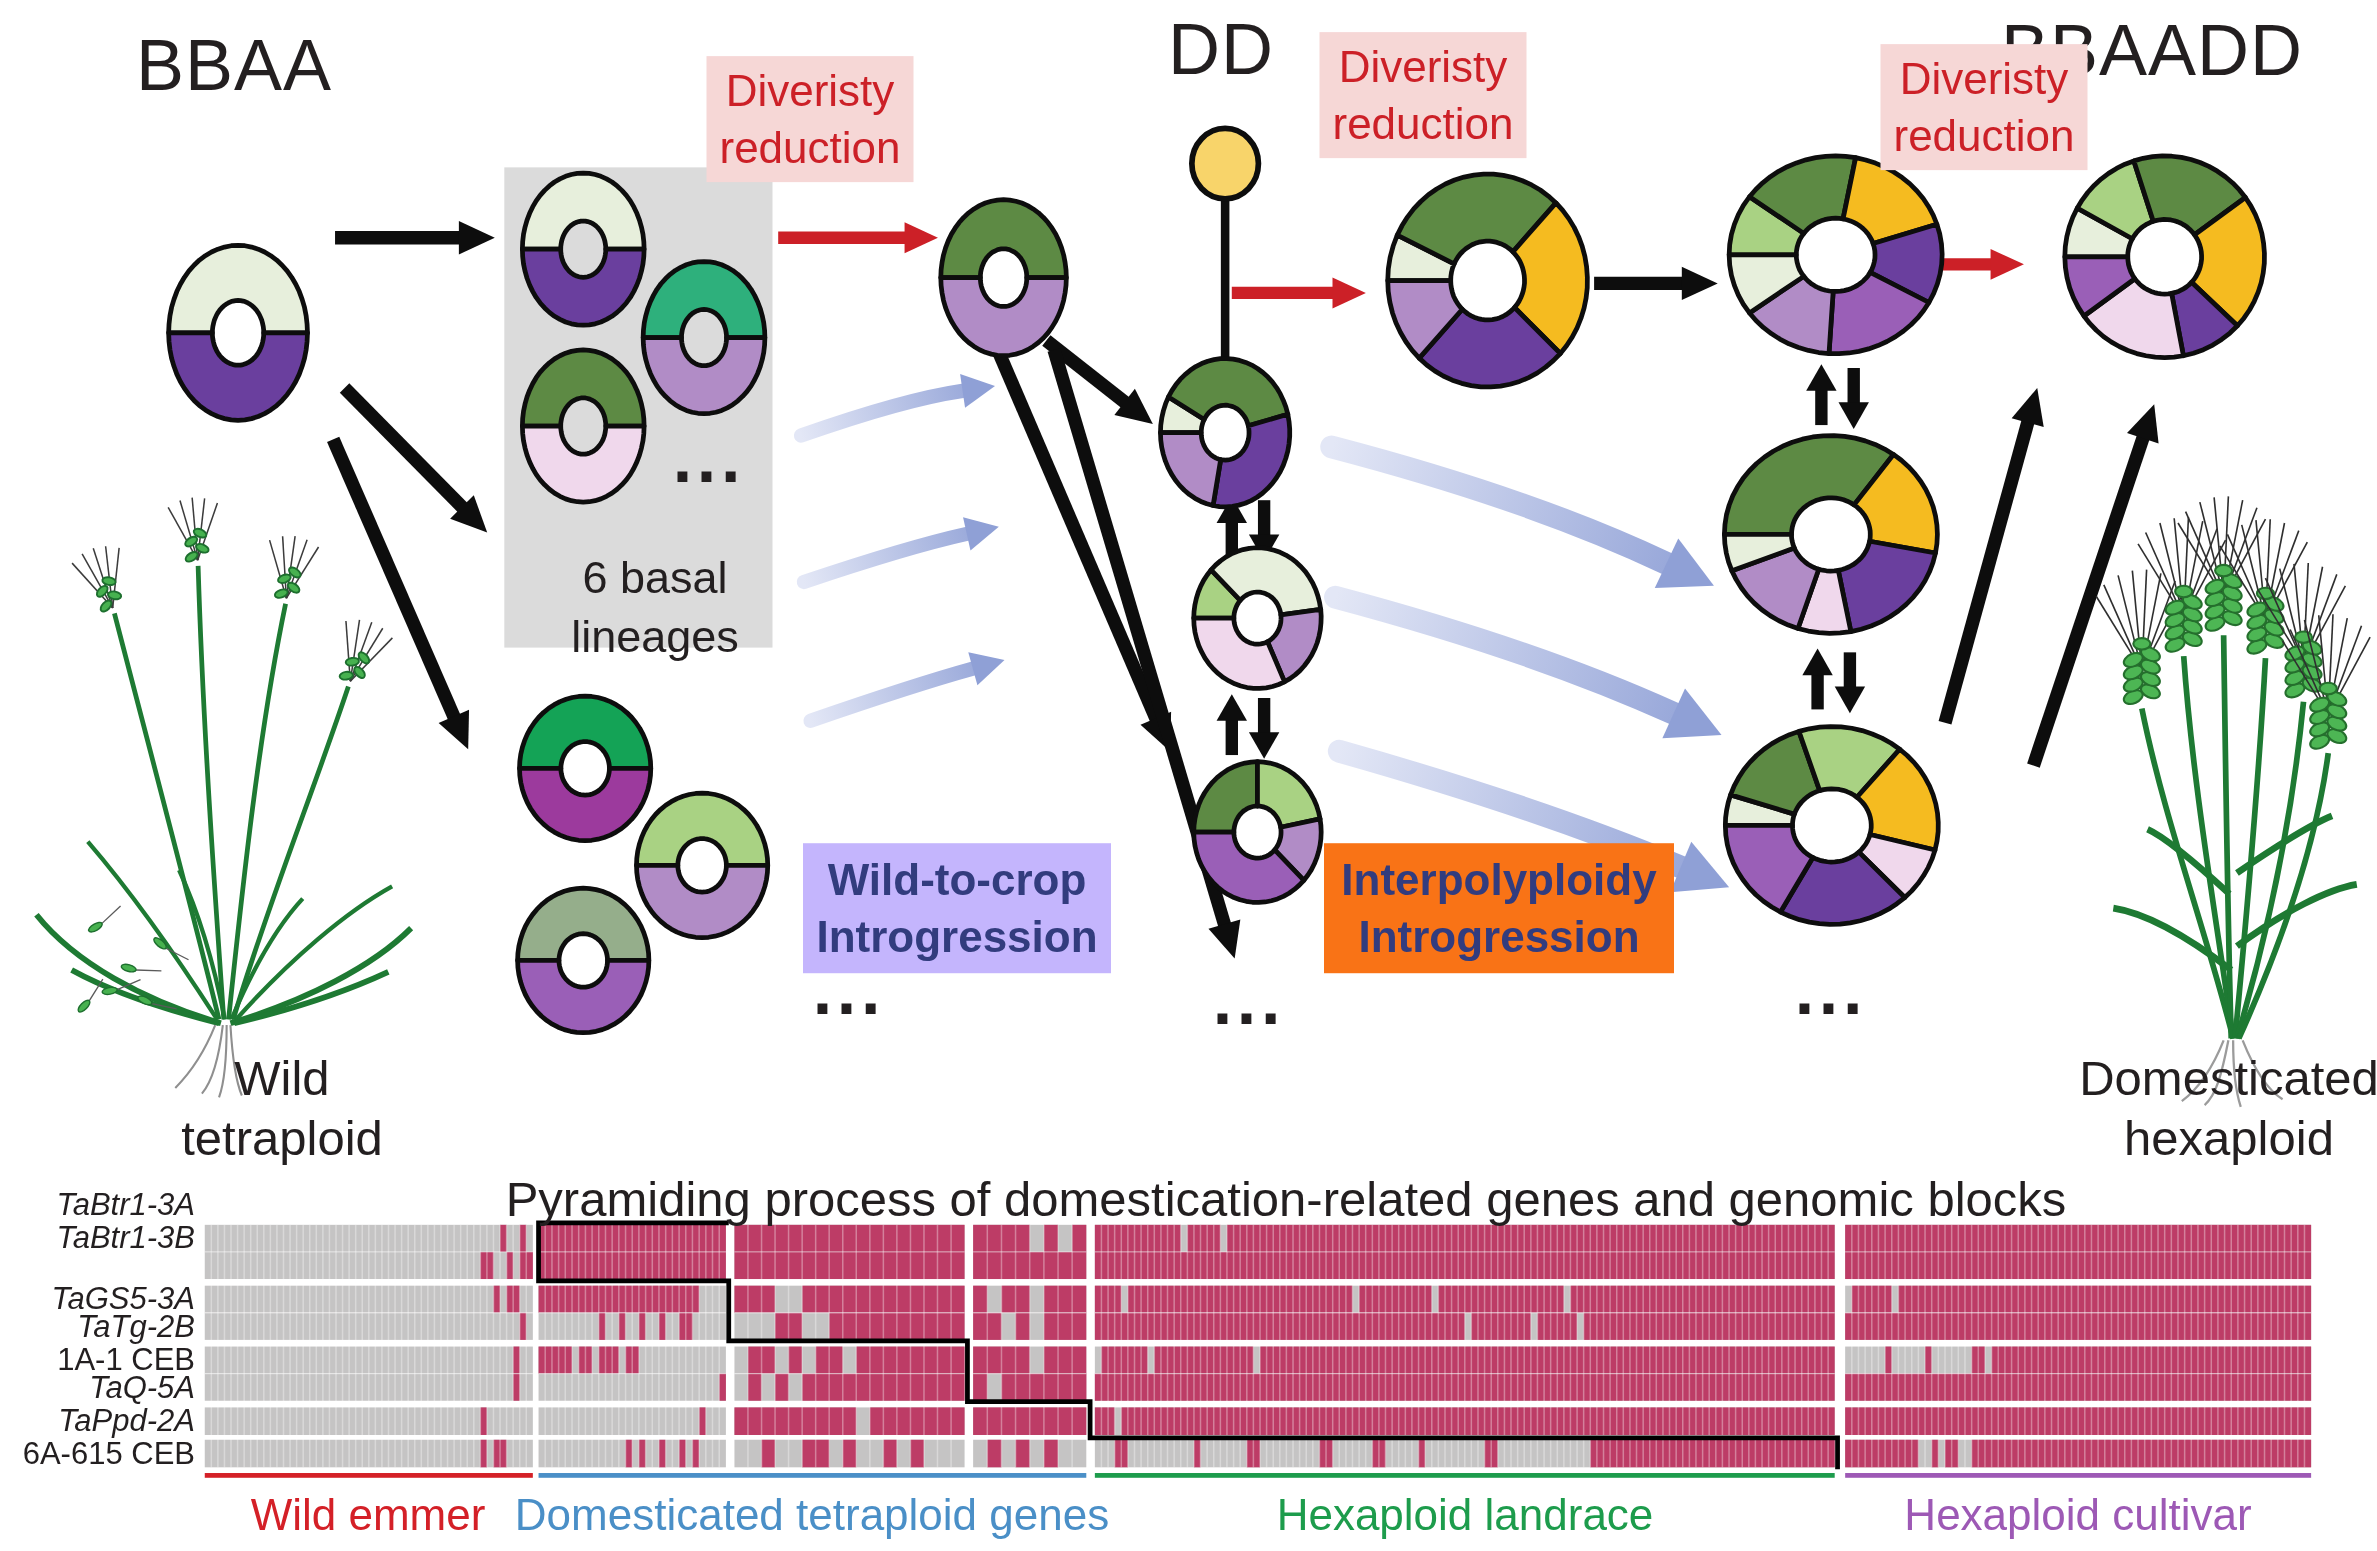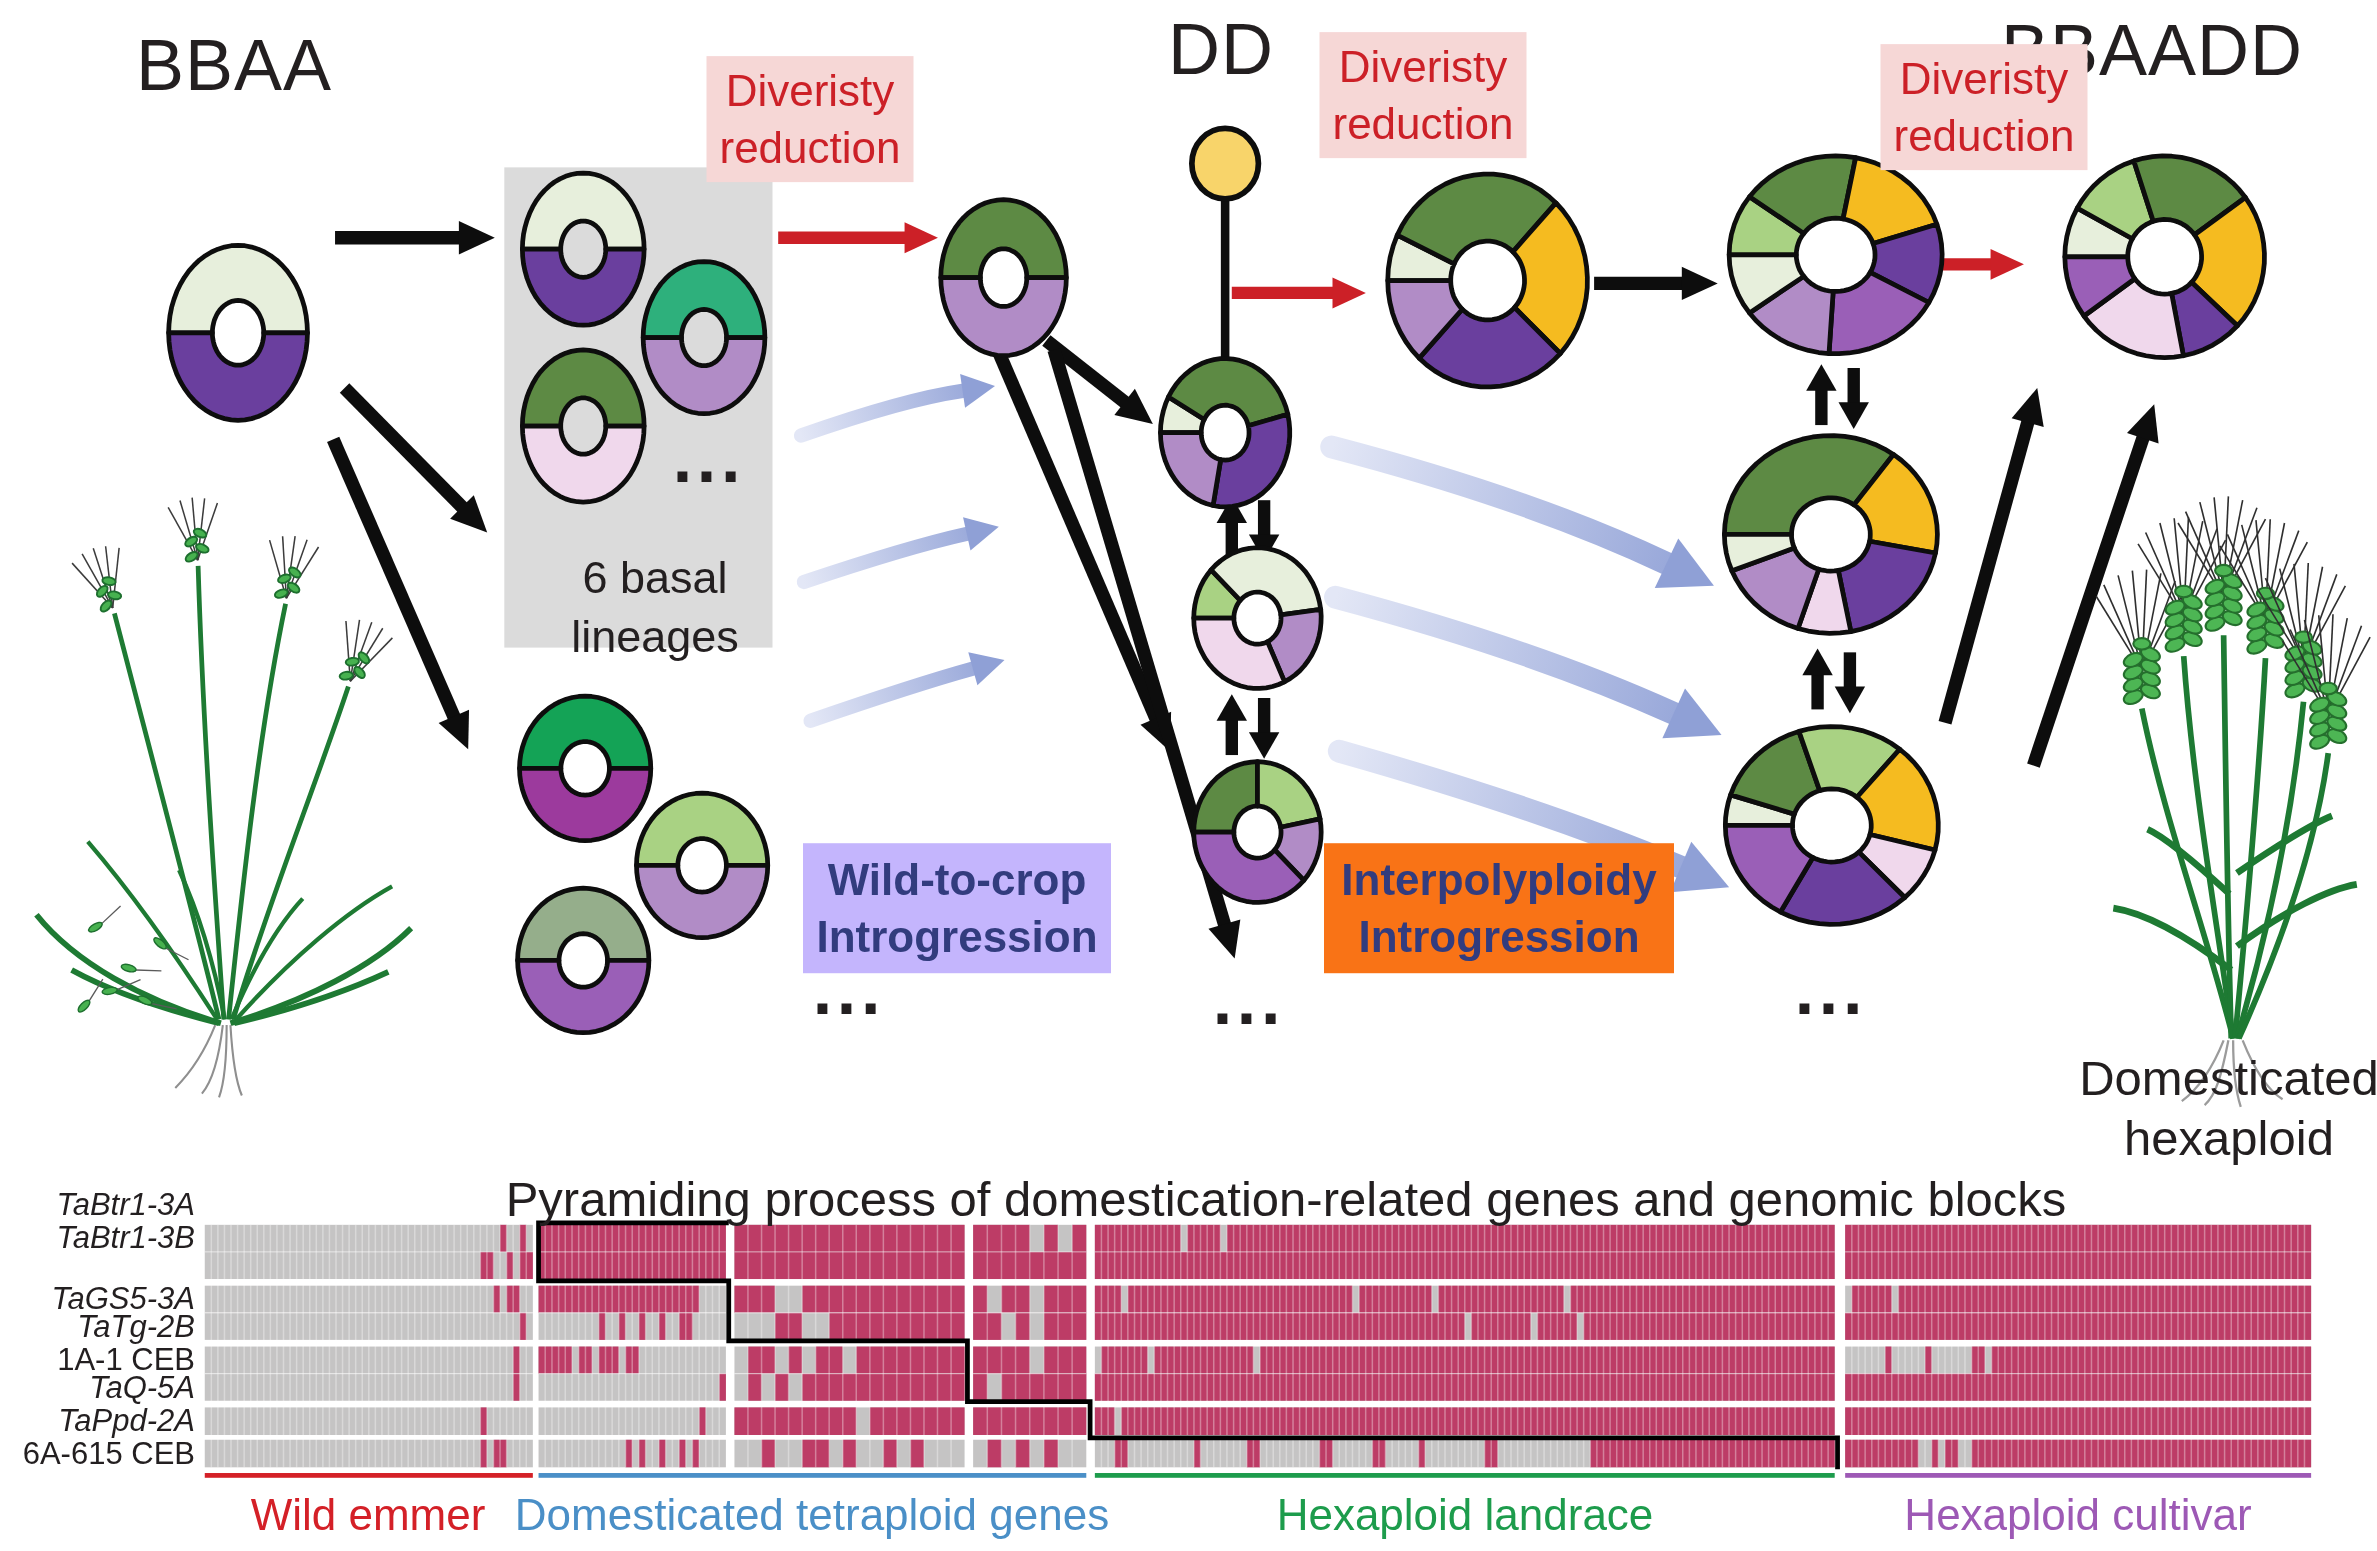--- a/index.html
+++ b/index.html
@@ -985,20 +985,24 @@
 
   <div class="c navybox" style="left: 957px; top: 908px; width: 308px; color: rgb(50, 60, 126); background-color: #c4b5fd;">
     <div>Wild-to-crop</div>
     <div>Introgression</div>
   </div>
   <div class="c navybox" style="left: 1499px; top: 908px; width: 350px; color: rgb(50, 60, 126); background-color: #f97316;">
     <div>Interpolyploidy</div>
     <div>Introgression</div>
   </div>
 
+  <div class="c sideName" style="left:282px;top:1109px;">
+    <div>Wild</div>
+    <div>tetraploid</div>
+  </div>
   <div class="c sideName" style="left:2229px;top:1109px;">
     <div>Domesticated</div>
     <div>hexaploid</div>
   </div>
 
   <div class="c dots" style="left:709px;top:459px;">...</div>
   <div class="c dots" style="left:849px;top:991px;">...</div>
   <div class="c dots" style="left:1249px;top:1001px;">...</div>
   <div class="c dots" style="left:1831px;top:991px;">...</div>
 

